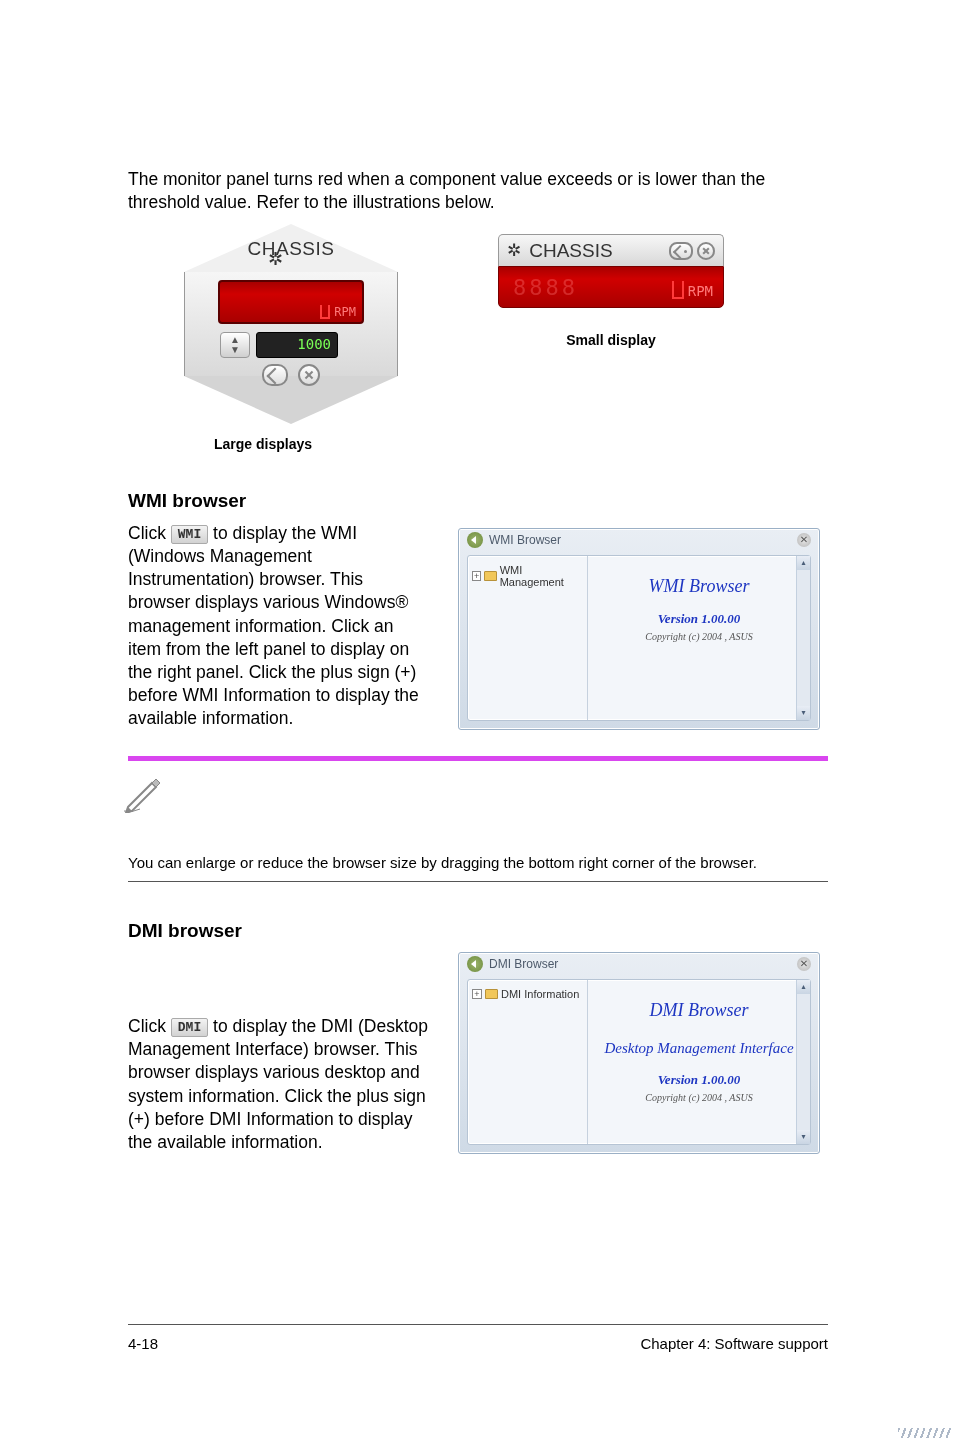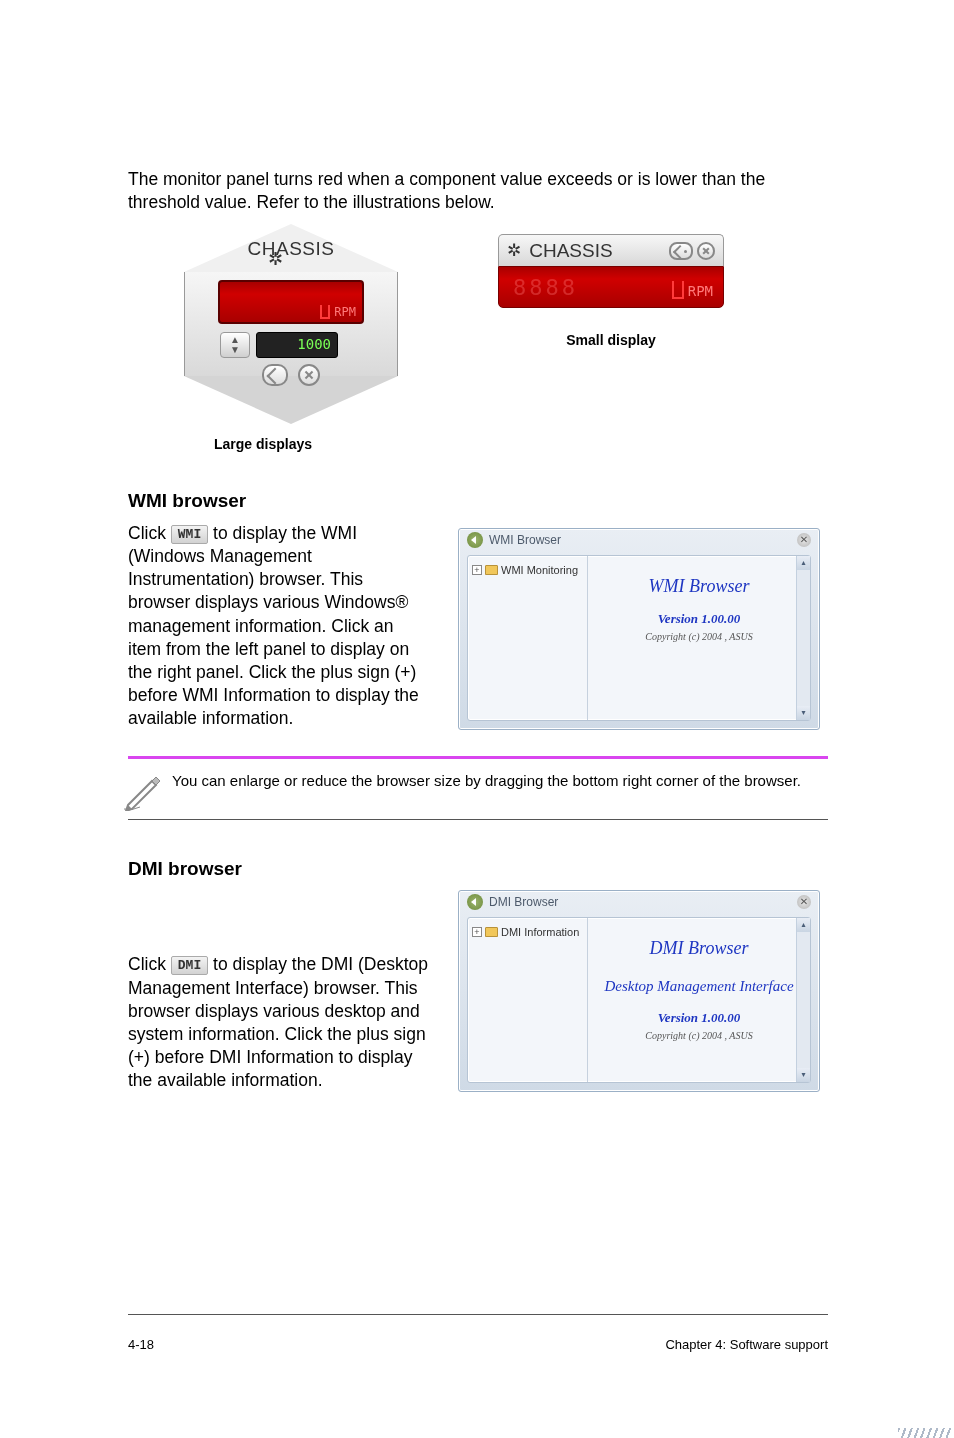--- a/index.html
+++ b/index.html
@@ -310,38 +310,39 @@
       bottom: 0;
       height: 10px;
       width: 54px;
       background: repeating-linear-gradient(110deg, #aeb9c8 0 2px, transparent 2px 6px);
     }
 
     .note-box {
       margin: 26px 0 0 0;
       display: flex;
       align-items: flex-start;
-      gap: 6px;
-      border-top: 3px solid #d946ef;
+      gap: 36px;
+      border-top: 5px solid #d946ef;
       border-bottom: 1px solid #555;
       padding: 8px 0;
+      flex-direction: column;
     }
     .note-box .note-text { flex: 1; font-size: 15px; line-height: 1.32; padding-top: 4px; }
     .pencil-icon { width: 44px; height: 44px; flex-shrink: 0; margin-left: -6px; }
 
     .footer {
       position: absolute;
       bottom: 86px;
       left: 128px;
       right: 126px;
       border-top: 1px solid #555;
-      padding-top: 22px;
+      padding-top: 10px;
       display: flex;
       justify-content: space-between;
-      font-size: 13px;
+      font-size: 15px;
     }
     .small-icons-right { display: flex; gap: 4px; }
     .small-pill {
       width: 24px; height: 18px; border: 2px solid #888;
       background: linear-gradient(#fff,#ddd); border-radius: 8px; position: relative;
     }
     .small-pill::before {
       content: ""; position: absolute; left: 4px; top: 3px; width: 8px; height: 8px;
       border: 2px solid #888; border-right: none; border-top: none; transform: rotate(45deg);
     }
@@ -430,21 +431,21 @@
       <div class="browser-title">
         <span class="back"></span>
         <span style="flex:1">WMI Browser</span>
         <span class="close">✕</span>
       </div>
       <div class="browser-inner">
         <div class="browser-tree">
           <div class="tree-node">
             <span class="tree-box">+</span>
             <span class="tree-folder"></span>
-            <span>WMI Monitoring</span>
+            <span>WMI Management</span>
           </div>
         </div>
         <div class="browser-content">
           <div class="bc-title">WMI Browser</div>
           <div class="bc-ver">Version 1.00.00</div>
           <div class="bc-copy">Copyright (c) 2004 , ASUS</div>
           <div class="browser-scroll">
             <div class="scroll-arrow">▴</div>
             <div class="scroll-arrow bot">▾</div>
           </div>

